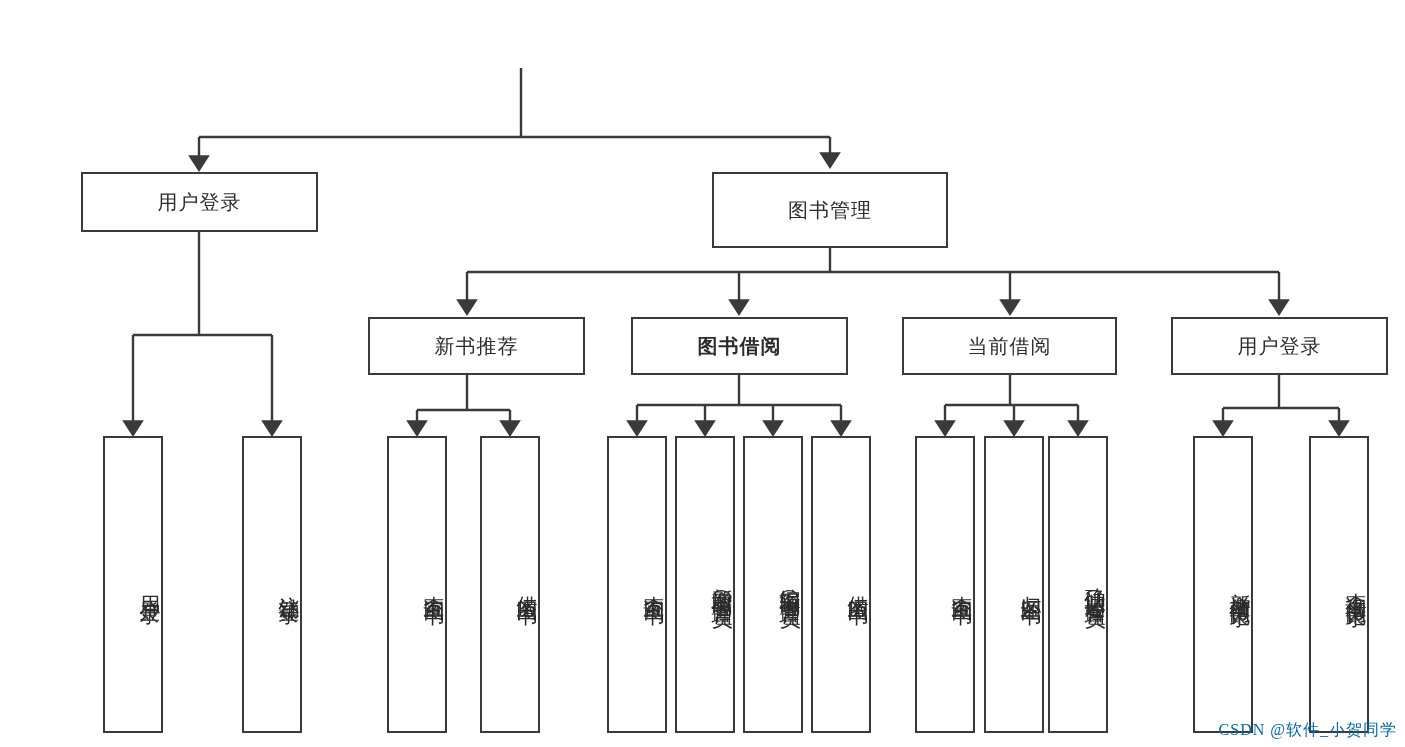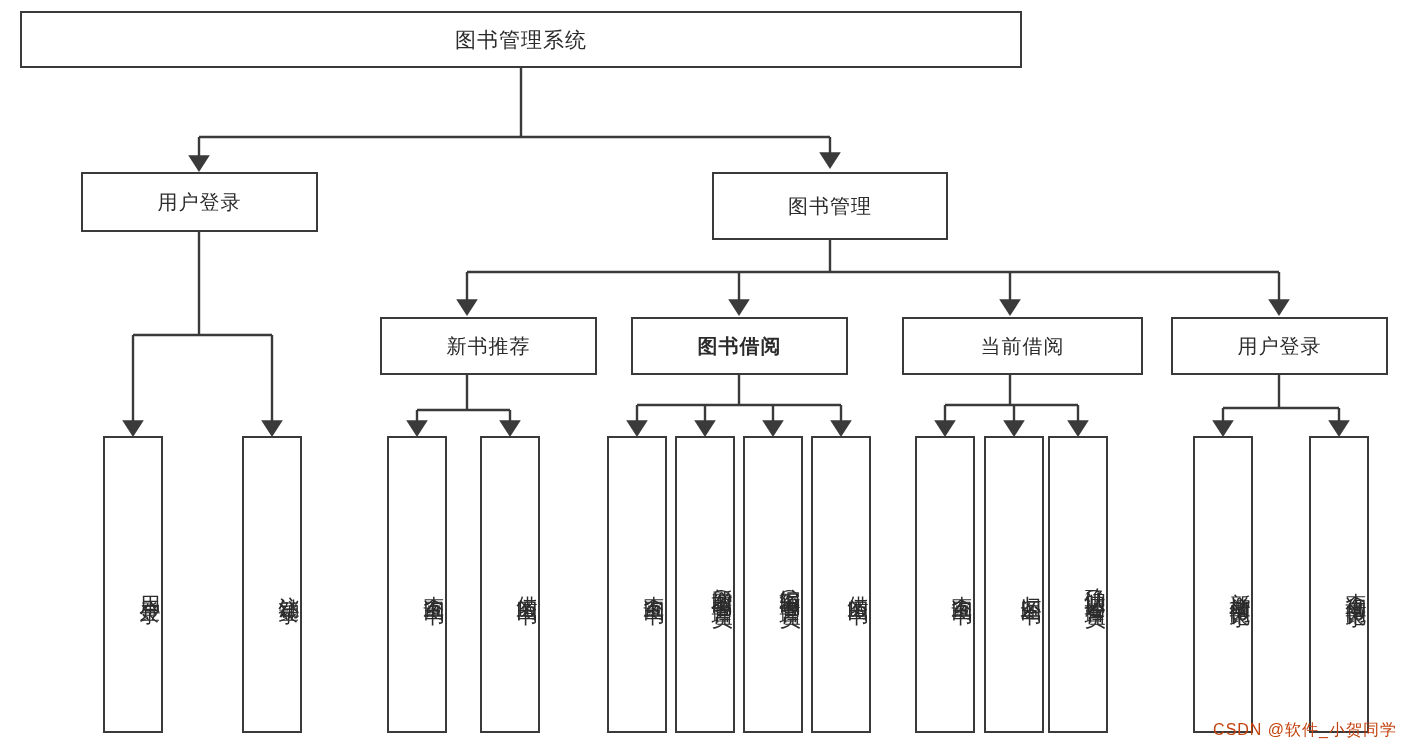--- a/index.html
+++ b/index.html
@@ -63,24 +63,25 @@
   .node.leaf .label {
     writing-mode: vertical-rl;
     text-orientation: upright;
     display: block;
   }
   .watermark {
     position: absolute;
     right: 8px;
     bottom: 6px;
     font-size: 16px;
-    color: #c2410c;
+    color: #0369a1;
     letter-spacing: 1px;
     white-space: nowrap;
     user-select: none;
+    font-family: Liberation Serif, serif;
   }
 </style>
 </head>
 <body>
 
 <div id="diagram-root">
 
   <svg class="connectors" viewBox="0 0 1405 747" xmlns="http://www.w3.org/2000/svg">
     <defs>
       <marker id="arrowhead" markerWidth="9" markerHeight="9" refX="3.2" refY="4.5" orient="auto" markerUnits="strokeWidth">
@@ -125,38 +126,35 @@
       <path d="M1014,405 L1014,428" marker-end="url(#arrowhead)"></path>
       <path d="M1078,405 L1078,428" marker-end="url(#arrowhead)"></path>
 
       <path d="M1279,375 L1279,408"></path>
       <path d="M1223,408 L1339,408"></path>
       <path d="M1223,408 L1223,428" marker-end="url(#arrowhead)"></path>
       <path d="M1339,408 L1339,428" marker-end="url(#arrowhead)"></path>
     </g>
   </svg>
 
-  <div class="node level-0" style="left:20px; top:11px; width:1002px; height:57px;">
-    <span class="label">图书管理系统</span>
-  </div>
 
   <div class="node level-1" style="left:81px; top:172px; width:237px; height:60px;">
     <span class="label">用户登录</span>
   </div>
-  <div class="node level-1" style="left:712px; top:172px; width:236px; height:68px;">
+  <div class="node level-1" style="left:712px; top:172px; width:236px; height:76px;">
     <span class="label">图书管理</span>
   </div>
 
-  <div class="node level-2" style="left:380px; top:317px; width:217px; height:58px;">
+  <div class="node level-2" style="left:368px; top:317px; width:217px; height:58px;">
     <span class="label">新书推荐</span>
   </div>
   <div class="node level-2" style="left:631px; top:317px; width:217px; height:58px;font-weight:bold;">
     <span class="label">图书借阅</span>
   </div>
-  <div class="node level-2" style="left:902px; top:317px; width:241px; height:58px;justify-content:center;">
+  <div class="node level-2" style="left:902px; top:317px; width:215px; height:58px;justify-content:center;">
     <span class="label">当前借阅</span>
   </div>
   <div class="node level-2" style="left:1171px; top:317px; width:217px; height:58px;">
     <span class="label">用户登录</span>
   </div>
 
   <div class="node leaf" style="left:103px; top:436px; width:60px; height:297px;">
     <span class="label">用户登录</span>
   </div>
   <div class="node leaf" style="left:242px; top:436px; width:60px; height:297px;">

